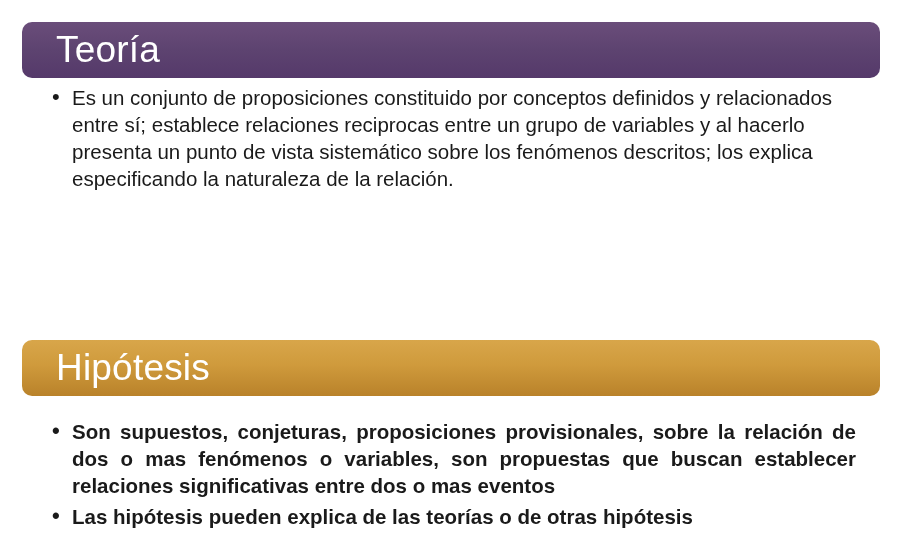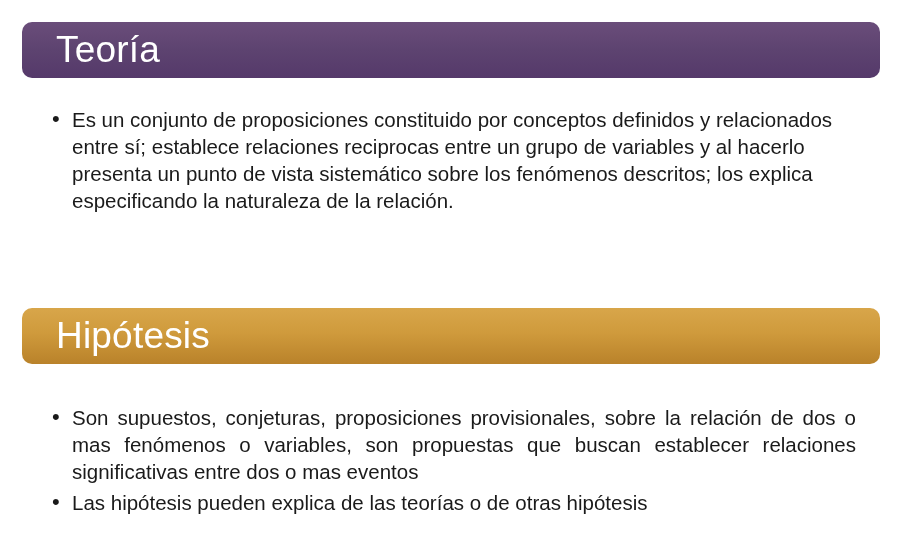--- a/index.html
+++ b/index.html
@@ -42,20 +42,21 @@
     line-height: 40px;
     font-weight: normal;
     letter-spacing: 0.2px;
   }
 
   .banner-purple {
     background: linear-gradient(to bottom, #6a4d7a 0%, #5d4370 50%, #55396a 100%);
   }
   .banner-gold {
     background: linear-gradient(to bottom, #d8a64a 0%, #cf9a3c 45%, #b9822a 100%);
+    margin-top: 32px;
   }
 
   ul.bullets {
     list-style: none;
     margin: 0;
     padding: 0;
   }
   ul.bullets li {
     position: relative;
     padding-left: 34px;
@@ -75,29 +76,30 @@
   .just li {
     text-align: justify;
     padding-right: 24px;
   }
   .nojust li {
     text-align: left;
   }
 
   #theory-section { top: 22px; }
   #theory-body {
-    margin-top: 28px;
+    margin-top: 6px;
     padding-left: 38px;
     padding-right: 18px;
   }
   #hypothesis-section { top: 308px; }
   #hypothesis-body {
-    margin-top: 40px;
+    margin-top: 22px;
     padding-left: 38px;
     padding-right: 18px;
+    font-weight: bold;
   }
 </style>
 </head>
 <body>
 
 <div class="slide">
 
   <div class="section" id="theory-section">
     <div class="banner banner-purple">
       <span class="banner-title">Teoría</span>

